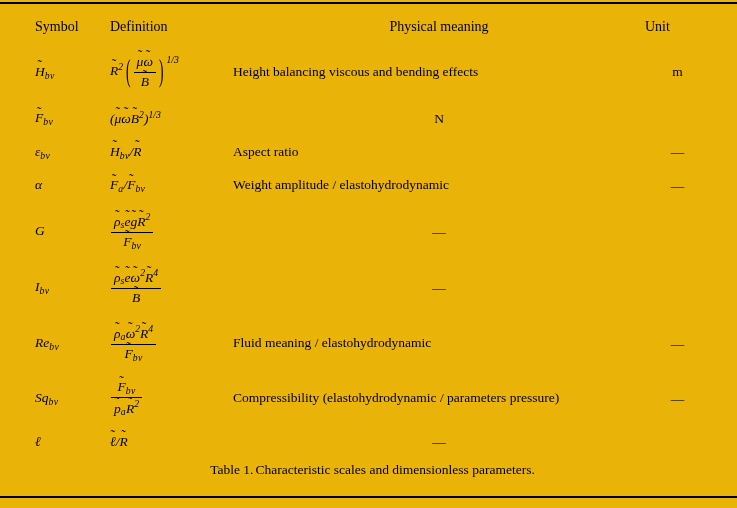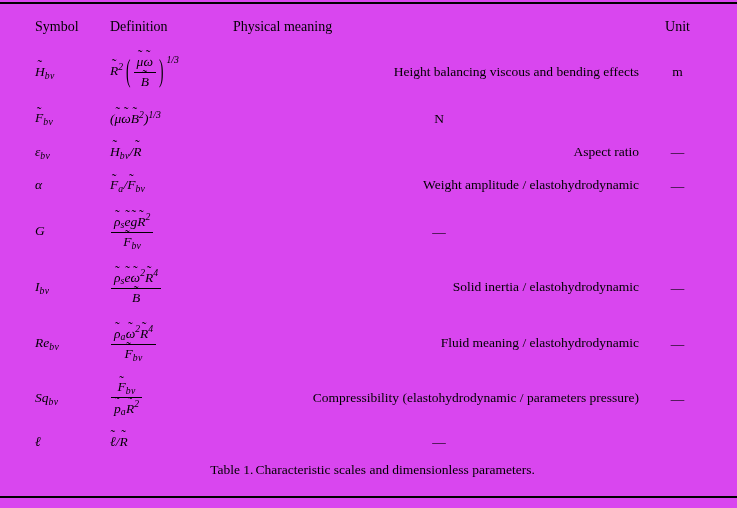--- a/index.html
+++ b/index.html
@@ -1,51 +1,51 @@
 <!DOCTYPE html>
 <html><head>
 <meta charset="utf-8">
 <style>
   html, body { margin: 0; padding: 0; background: #e8e8e8; }
   .page {
     position: relative;
     width: 737px;
     height: 508px;
-    background: #d946ef;
+    background: #eab308;
     font-family: "Liberation Serif", "DejaVu Serif", "DejaVu Sans", serif;
     color: #000;
     overflow: hidden;
   }
   .rule { position: absolute; left: 0; right: 0; height: 2px; background: #000; }
   .rule.top { top: 2px; }
   .rule.bottom { bottom: 10px; }
 
   .content { padding: 10px 27px 0 35px; }
 
   .thead, .row {
     display: grid;
     grid-template-columns: 75px 123px 412px 1fr;
     align-items: center;
   }
   .thead { min-height: 34px; font-size: 14px; }
-  .thead .h-mean { text-align: left; }
-  .thead .h-unit { text-align: center; }
+  .thead .h-mean { text-align: center; }
+  .thead .h-unit { text-align: left; }
 
   .row { font-size: 13.5px; }
   .row:nth-child(1) { min-height: 56px; }
   .row:nth-child(2) { min-height: 37px; }
   .row:nth-child(3) { min-height: 30px; }
   .row:nth-child(4) { min-height: 37px; }
   .row:nth-child(5) { min-height: 55px; }
   .row:nth-child(6) { min-height: 57px; }
   .row:nth-child(7) { min-height: 55px; }
   .row:nth-child(8) { min-height: 55px; }
   .row:nth-child(9) { min-height: 32px; }
 
-  .cell.mean { text-align: right; line-height: 1.25; padding-right: 6px; }
+  .cell.mean { text-align: left; line-height: 1.25; padding-right: 6px; }
   .cell.unit { text-align: center; }
 
   
   .formula { font-style: italic; line-height: 1.2; }
   .formula sup, .formula sub { font-size: 0.72em; line-height: 1; }
   .formula sup { vertical-align: 0.55em; }
   .formula sub { vertical-align: -0.3em; letter-spacing: 0.3px; }
   .formula sup.hi { vertical-align: 1.3em; }
 
   .acc { position: relative; display: inline-block; }
@@ -139,21 +139,20 @@
               <span class="den"><span class="acc">F<span class="tld">˜</span></span><sub>bv</sub></span>
             </span></div>
           <div class="cell unit">—</div>
         </div>
         <div class="row">
           <div class="cell sym formula">I<sub>bv</sub></div>
           <div class="cell def formula"><span class="frac">
               <span class="num"><span class="acc">ρ<span class="tld">˜</span></span><sub>s</sub><span class="acc">e<span class="tld">˜</span></span><span class="acc">ω<span class="tld">˜</span></span><sup>2</sup><span class="acc">R<span class="tld">˜</span></span><sup>4</sup></span>
               <span class="den"><span class="acc">B<span class="tld">˜</span></span></span>
             </span></div>
-          <div class="cell mean">Solid inertia / elastohydrodynamic</div>
           <div class="cell unit">—</div>
         </div>
         <div class="row">
           <div class="cell sym formula">Re<sub>bv</sub></div>
           <div class="cell def formula"><span class="frac">
               <span class="num"><span class="acc">ρ<span class="tld">˜</span></span><sub>a</sub><span class="acc">ω<span class="tld">˜</span></span><sup>2</sup><span class="acc">R<span class="tld">˜</span></span><sup>4</sup></span>
               <span class="den"><span class="acc">F<span class="tld">˜</span></span><sub>bv</sub></span>
             </span></div>
           <div class="cell mean">Fluid meaning / elastohydrodynamic</div>
           <div class="cell unit">—</div>

